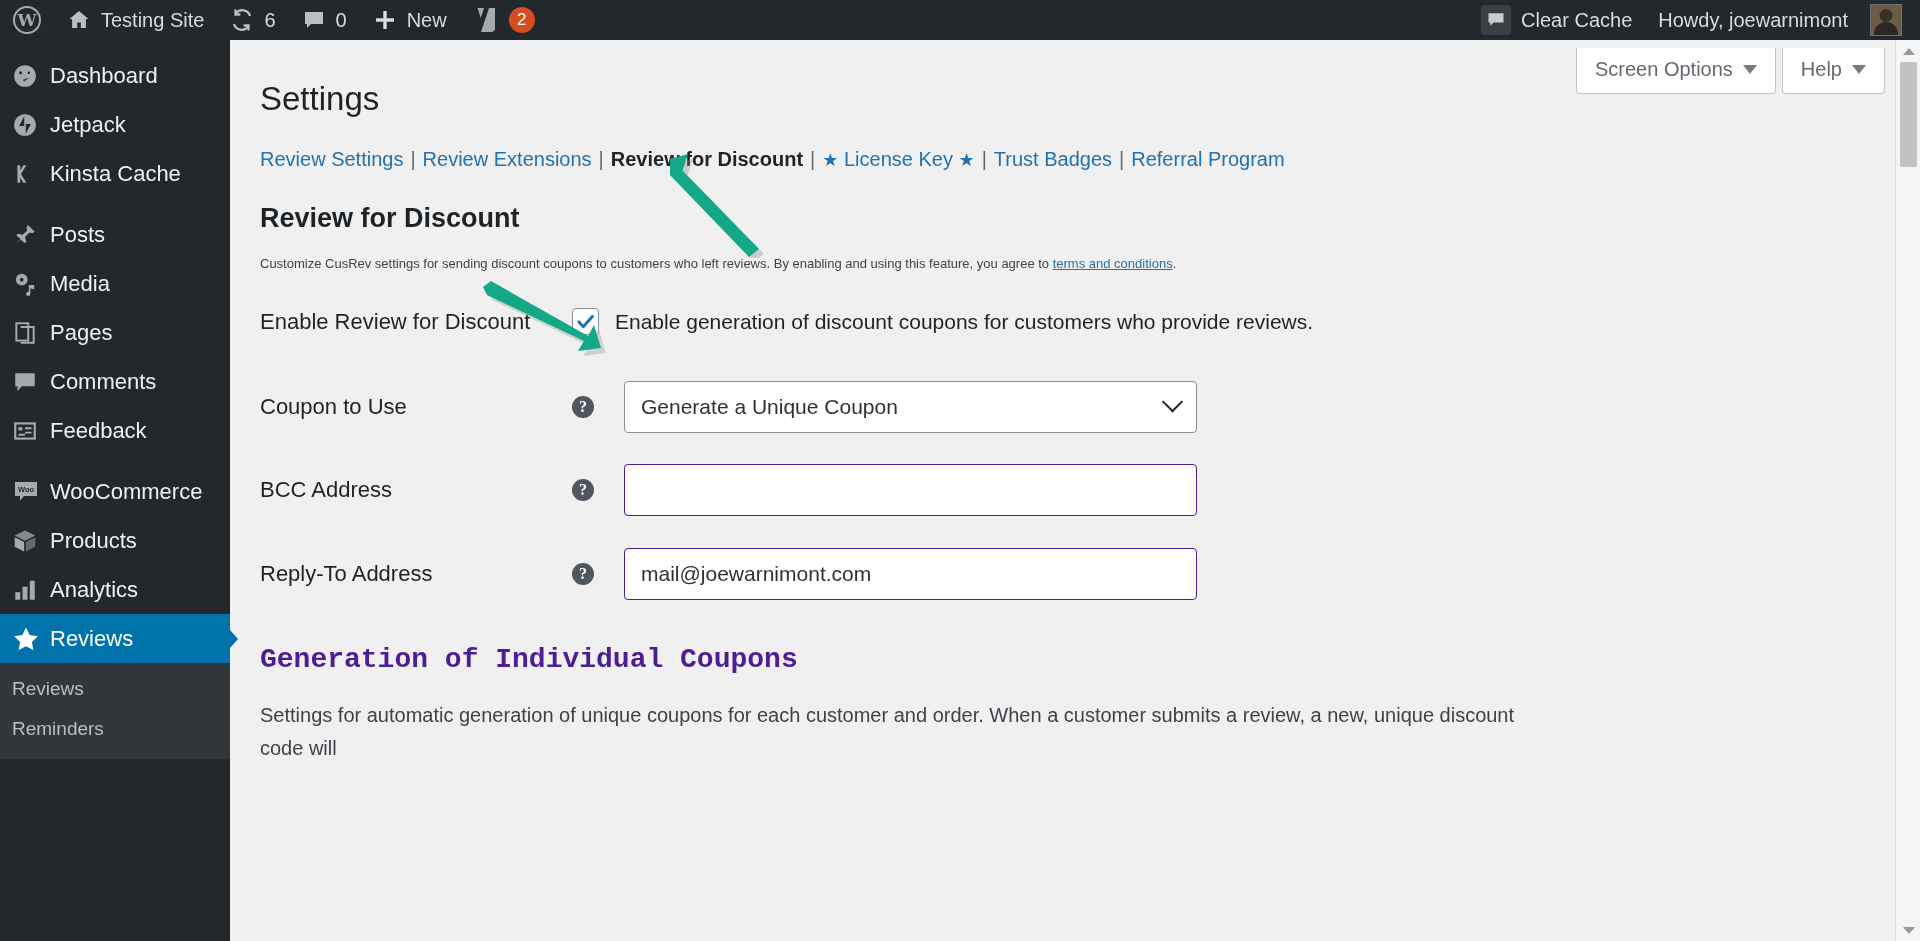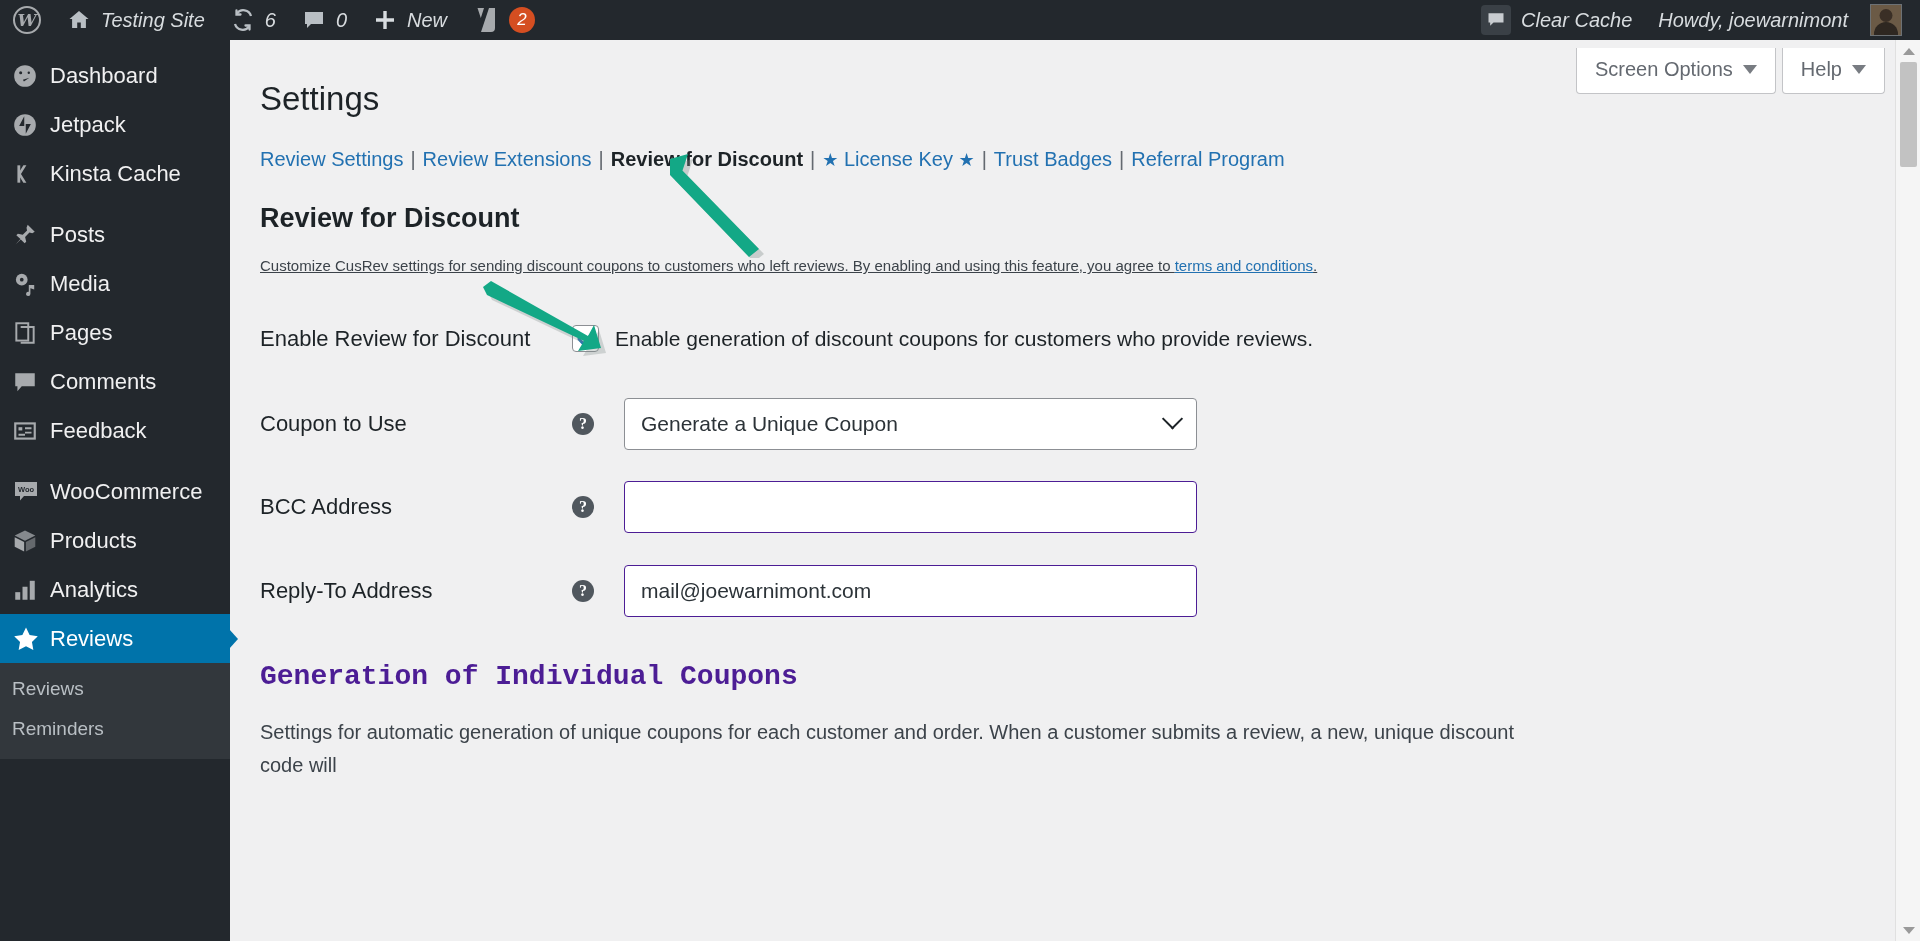--- a/index.html
+++ b/index.html
@@ -11,21 +11,20 @@
   }
 
   
   #adminbar {
     position: absolute; top: 0; left: 0;
     width: 1920px; height: 40px;
     background: #23282d;
     display: flex; align-items: center;
     color: #b9bfc4; font-size: 20px;
     z-index: 40;
-    font-style: italic;
   }
   .ab-item {
     display: flex; align-items: center; gap: 10px;
     height: 40px; padding: 0 13px;
     color: #d8dcdf; white-space: nowrap;
     cursor: pointer;
   }
   .wp-logo-circle {
     width: 28px; height: 28px; border-radius: 50%;
     border: 2.4px solid #a7aaad; position: relative; flex: none;
@@ -132,22 +131,22 @@
   .nav-tabs a { color: #2271b1; text-decoration: none; cursor: pointer; white-space: nowrap; }
   .nav-tabs .tab-current { color: #1d2327; font-weight: 700; cursor: default; }
   .nav-tabs .tab-sep { color: #646970; padding: 0 7px; }
   .star { color: #2271b1; font-size: 18px; }
 
   h2.section-title {
     font-size: 27px; font-weight: 700; color: #1d2327;
     margin: 0 0 20px 0;
   }
   p.desc {
-    font-size: 15px; color: #3c434a; line-height: 1.55;
-    max-width: 1215px; margin-bottom: 48px; text-decoration: underline;
+    font-size: 13px; color: #3c434a; line-height: 1.55;
+    max-width: 1215px; margin-bottom: 34px;
   }
   p.desc a { color: #2271b1; text-decoration: underline; cursor: pointer; }
 
   .form-row { display: flex; align-items: center; margin-bottom: 31px; }
   .form-label {
     width: 312px; flex: none;
     font-size: 22px; color: #1d2327;
   }
   .help-slot { width: 52px; flex: none; display: flex; align-items: center; }
   .help-icon {

